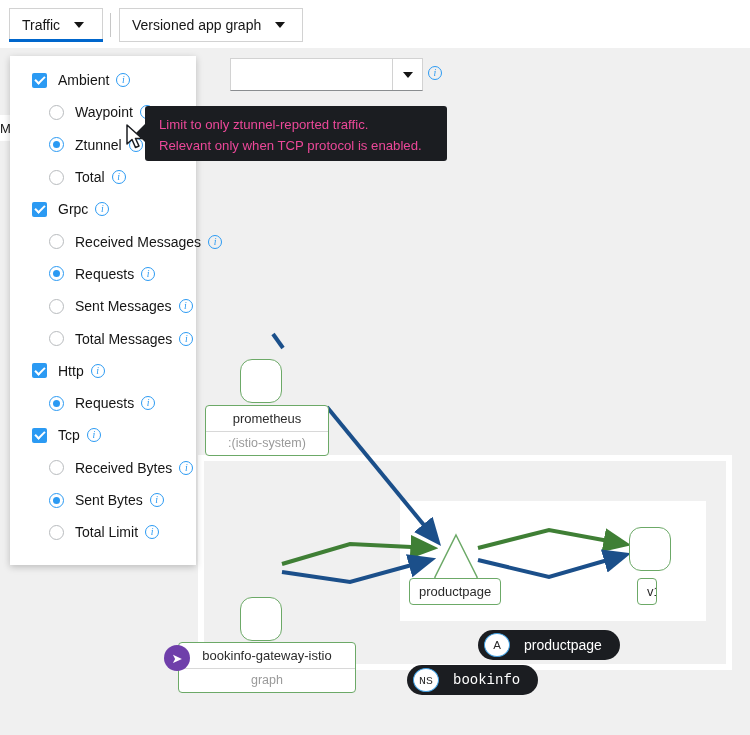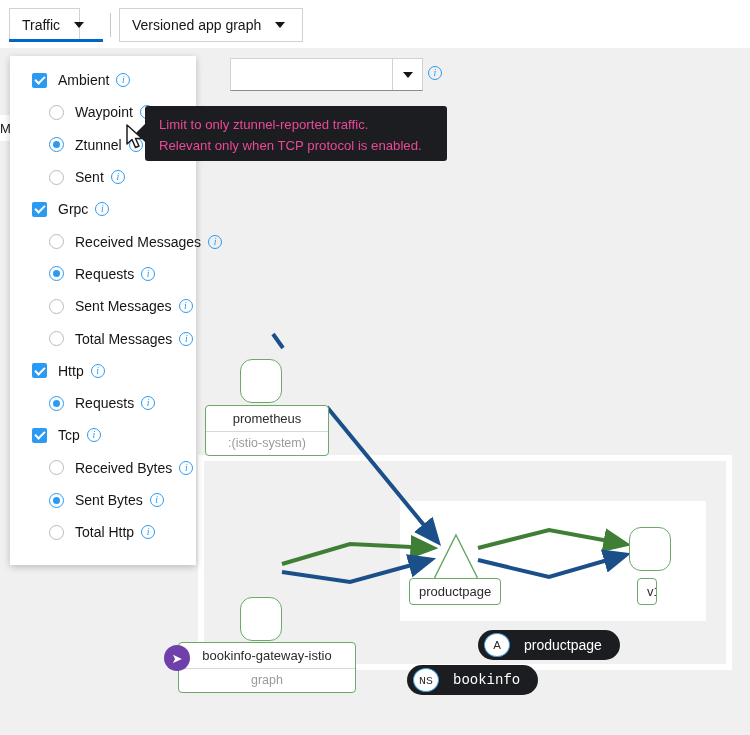--- a/index.html
+++ b/index.html
@@ -307,21 +307,21 @@
 <div class="chip" style="left:478px; top:630px;">
   <span class="chip-ico">A</span>
   <span>productpage</span>
 </div>
 <div class="chip" style="left:407px; top:665px;font-family:Liberation Mono, monospace;">
   <span class="chip-ico">NS</span>
   <span>bookinfo</span>
 </div>
 
 <div id="toolbar">
-  <div class="tb-select" style="left:9px; top:8px; width:71px;">
+  <div class="tb-select" style="left:9px; top:8px; width:94px;">
     <span>Traffic</span>
     <span class="caret"></span>
   </div>
   <div class="tb-underline" style="left:9px; top:39px; width:94px;"></div>
 
   <div class="tb-divider" style="left:110px; top:13px; height:24px;"></div>
 
   <div class="tb-select" style="left:119px; top:8px; width:184px;align-items:center;">
     <span>Versioned app graph</span>
     <span class="caret"></span>
@@ -348,21 +348,21 @@
       <span class="lbl">Waypoint</span>
       <span class="info">i</span>
     </div>
     <div class="menu-row sub">
       <span class="rb on"></span>
       <span class="lbl">Ztunnel</span>
       <span class="info">i</span>
     </div>
     <div class="menu-row sub">
       <span class="rb"></span>
-      <span class="lbl">Sent</span>
+      <span class="lbl">Total</span>
       <span class="info">i</span>
     </div>
     <div class="menu-row">
       <span class="cb"></span>
       <span class="lbl">Grpc</span>
       <span class="info">i</span>
     </div>
     <div class="menu-row sub">
       <span class="rb"></span>
       <span class="lbl">Received Messages</span>
@@ -403,21 +403,21 @@
       <span class="lbl">Received Bytes</span>
       <span class="info">i</span>
     </div>
     <div class="menu-row sub">
       <span class="rb on"></span>
       <span class="lbl">Sent Bytes</span>
       <span class="info">i</span>
     </div>
     <div class="menu-row sub">
       <span class="rb"></span>
-      <span class="lbl">Total Http</span>
+      <span class="lbl">Total Limit</span>
       <span class="info">i</span>
     </div>
   </div>
 
 <div id="tooltip">
   <div>Limit to only ztunnel-reported traffic.</div>
   <div>Relevant only when TCP protocol is enabled.</div>
 </div>
 
 <svg id="cursor" width="20" height="28" viewBox="0 0 20 28">

